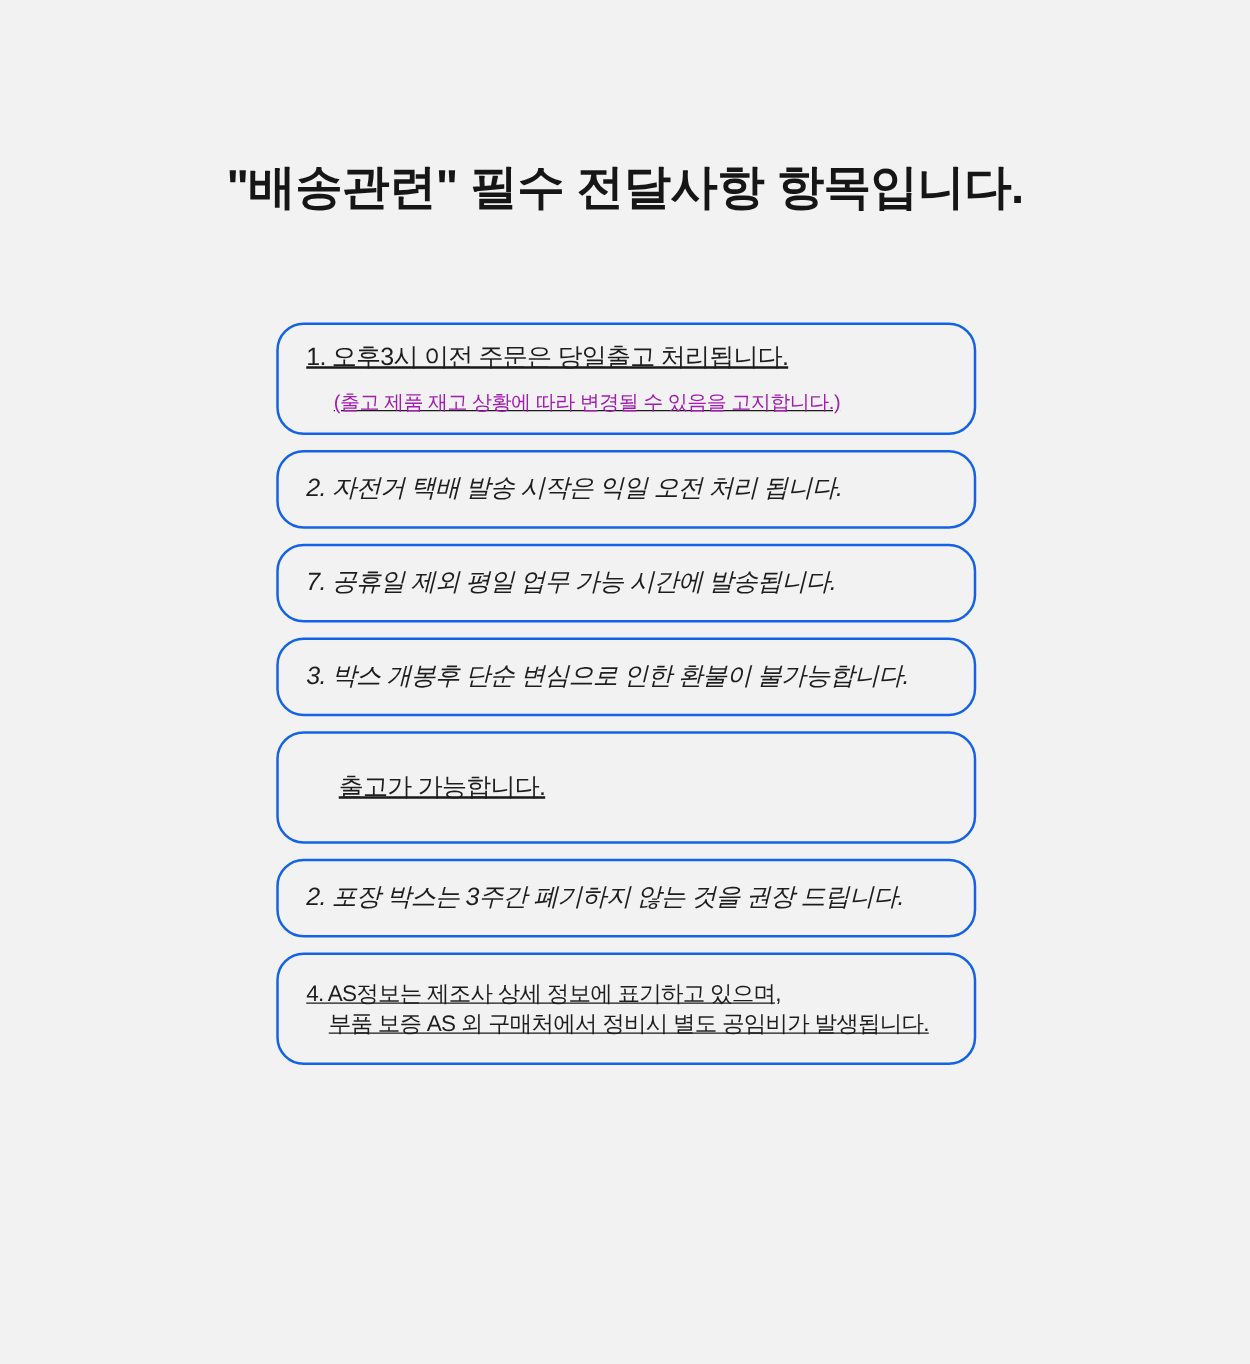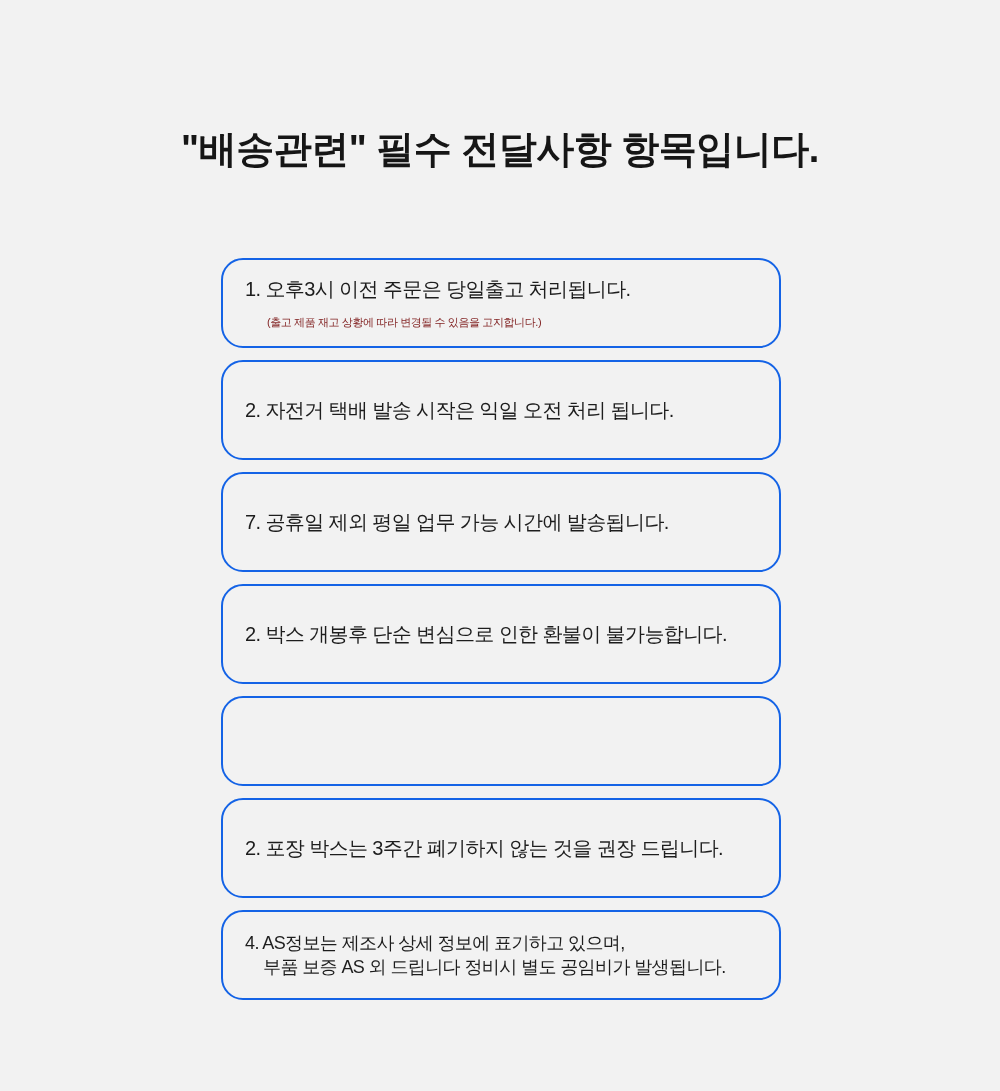--- a/index.html
+++ b/index.html
@@ -42,35 +42,35 @@
     box-sizing: border-box;
     width: 560px;
     border: 2.5px solid #1463e6;
     border-radius: 22px;
     background: #f2f2f2;
     margin-bottom: 12px;
     padding: 0 22px;
     display: flex;
     align-items: center;
   }
-  .notice-item.h1 { height: 90px; }
-  .notice-item.h2 { height: 100px; }
+  .notice-item.h1 { height: 90px; text-decoration: underline; }
+  .notice-item.h2 { height: 63px; font-style: italic; }
   .notice-body {
     width: 100%;
   }
   .line-main {
     font-size: 20px;
     font-weight: 500;
     color: #1d1d1d;
     letter-spacing: -0.6px;
     line-height: 1.35;
   }
   .line-sub {
-    font-size: 11px;
-    color: #7f1d1d;
+    font-size: 16px;
+    color: #a21caf;
     letter-spacing: -0.4px;
     margin-top: 12px;
     padding-left: 22px;
   }
   .line-cont {
     font-size: 20px;
     font-weight: 500;
     color: #1d1d1d;
     letter-spacing: -0.6px;
     line-height: 1.35;
@@ -102,36 +102,37 @@
     </div>
 
     <div class="notice-item h2">
       <div class="notice-body">
         <div class="line-main">7. 공휴일 제외 평일 업무 가능 시간에 발송됩니다.</div>
       </div>
     </div>
 
     <div class="notice-item h2">
       <div class="notice-body">
-        <div class="line-main">2. 박스 개봉후 단순 변심으로 인한 환불이 불가능합니다.</div>
+        <div class="line-main">3. 박스 개봉후 단순 변심으로 인한 환불이 불가능합니다.</div>
       </div>
     </div>
 
     <div class="notice-item h1">
       <div class="notice-body">
+        <div class="line-cont">출고가 가능합니다.</div>
       </div>
     </div>
 
     <div class="notice-item h2">
       <div class="notice-body">
         <div class="line-main">2. 포장 박스는 3주간 폐기하지 않는 것을 권장 드립니다.</div>
       </div>
     </div>
 
     <div class="notice-item h1 item7">
       <div class="notice-body">
         <div class="line-main">4. AS정보는 제조사 상세 정보에 표기하고 있으며,</div>
-        <div class="line-cont">부품 보증 AS 외 드립니다 정비시 별도 공임비가 발생됩니다.</div>
+        <div class="line-cont">부품 보증 AS 외 구매처에서 정비시 별도 공임비가 발생됩니다.</div>
       </div>
     </div>
 
   </div>
 </div>
 
 </body></html>

